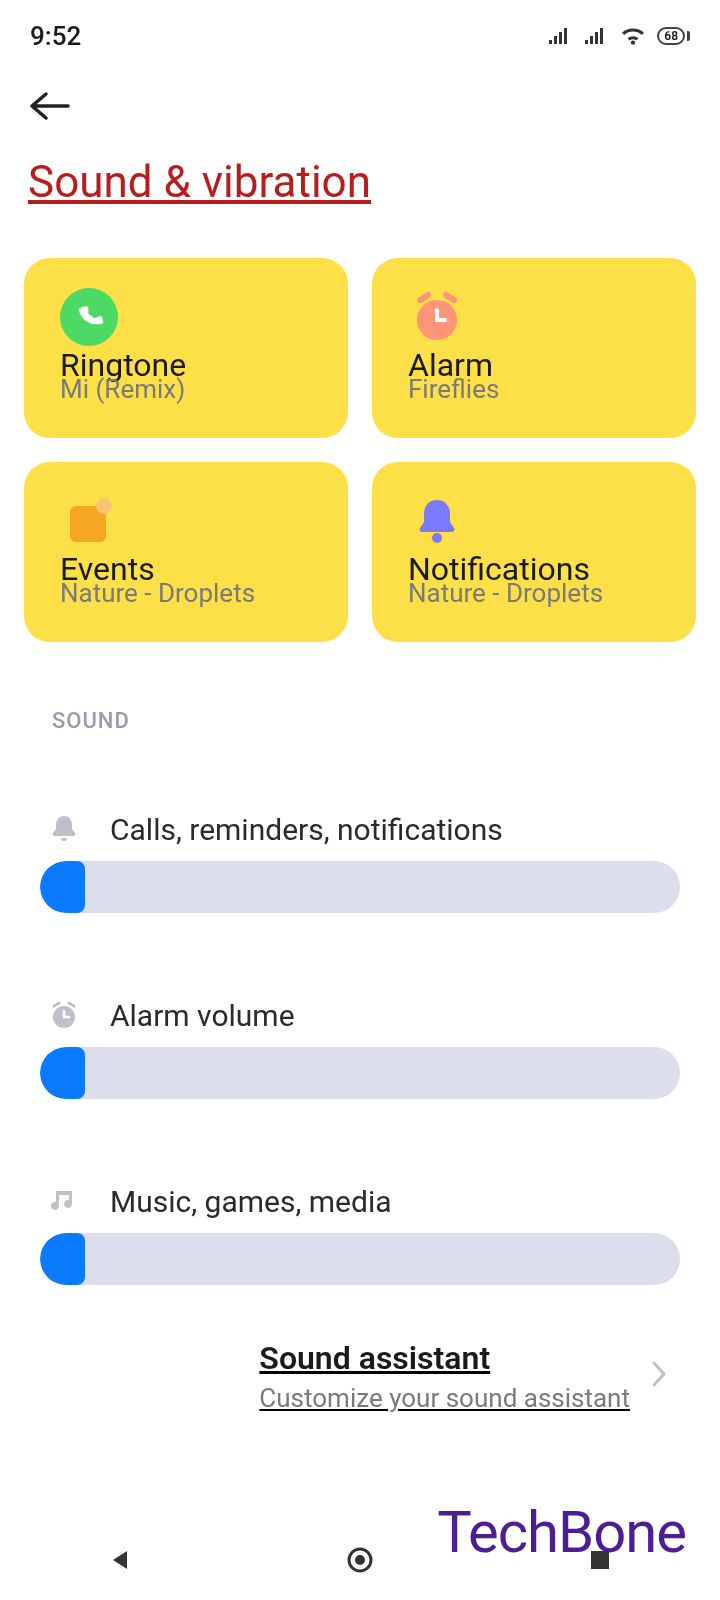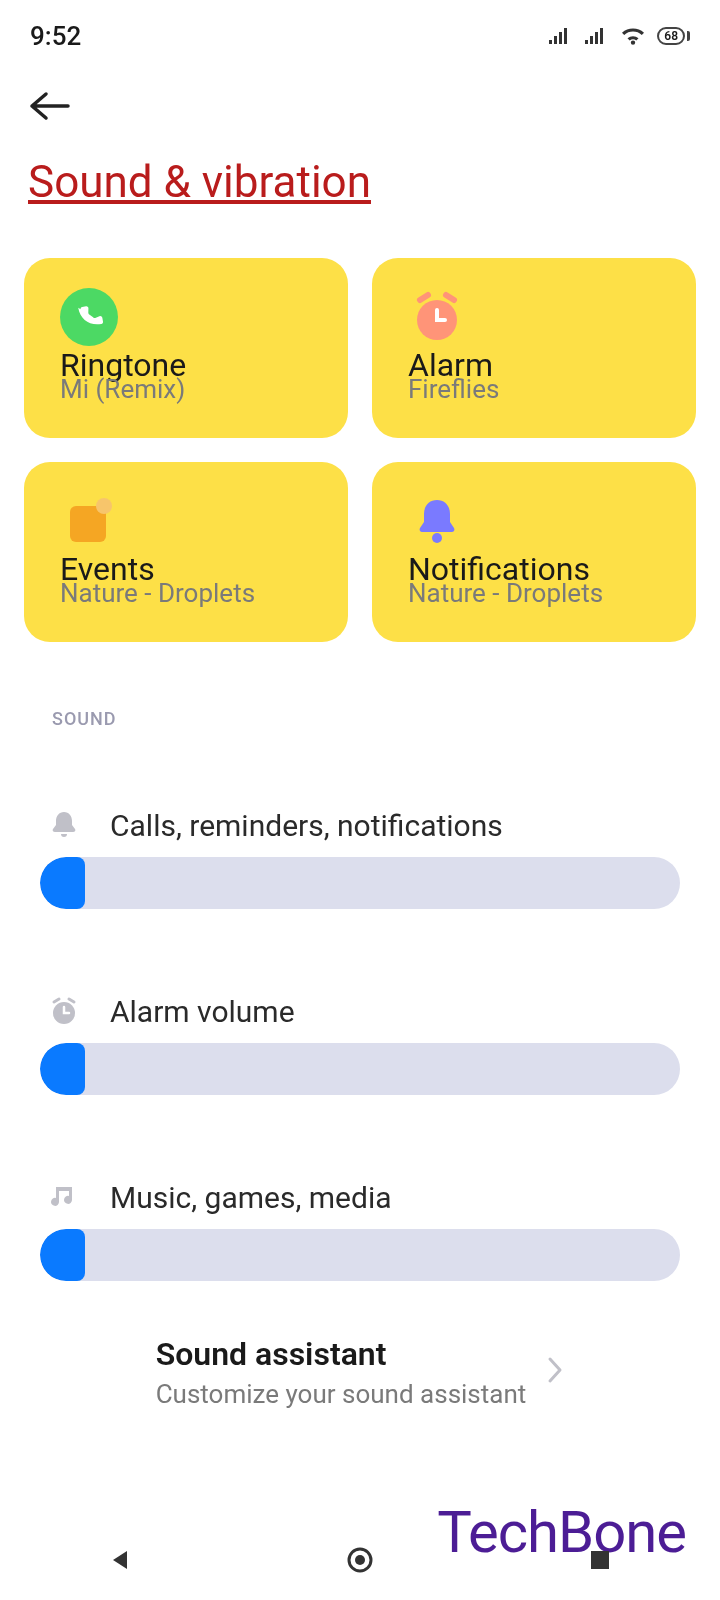--- a/index.html
+++ b/index.html
@@ -52,21 +52,21 @@
     background: #fde047;
     border-radius: 26px;
     padding: 30px 36px 34px 36px;
     display: flex;
     flex-direction: column;
   }
   .card-icon { width: 58px; height: 58px; display: flex; align-items: center; justify-content: center; }
   .card-title { font-size: 32px; font-weight: 400; color: #1a1a1a; }
   .card-sub { font-size: 26px; color: #7a7a7a; margin-top: -10px; }
   .section-header {
-    font-size: 18px;
+    font-size: 22px;
     font-weight: 500;
     color: #9a9aaf;
     letter-spacing: 1px;
     padding: 66px 28px 18px 28px;
   }
   .slider-block { padding: 16px 10px 24px 10px; }
   .slider-row { display: flex; align-items: center; gap: 28px; padding: 0 12px 14px 12px; margin-top: 44px; }
   .slider-icon { width: 36px; height: 36px; display: flex; align-items: center; justify-content: center; color: #b8b8c0; }
   .slider-label { font-size: 30px; color: #2a2a2a; }
   .slider-track {
@@ -79,23 +79,24 @@
   }
   .slider-fill {
     position: absolute;
     left: 0; top: 0; bottom: 0;
     background: #0a7aff;
     border-radius: 26px 8px 8px 26px;
   }
   .list-item {
     display: flex;
     align-items: center;
-    justify-content: center;
+    justify-content: flex-end;
     padding: 30px 28px 10px 28px;
     gap: 20px;
+    text-decoration: underline;
   }
   .li-text { display: flex; flex-direction: column; gap: 6px; }
   .li-title { font-size: 32px; font-weight: 600; color: #1a1a1a; }
   .li-sub { font-size: 26px; color: #7a7a7a; }
   .chevron { color: #b8b8c0; }
   .watermark {
     position: absolute;
     bottom: 34px;
     right: 34px;
     font-size: 58px;

